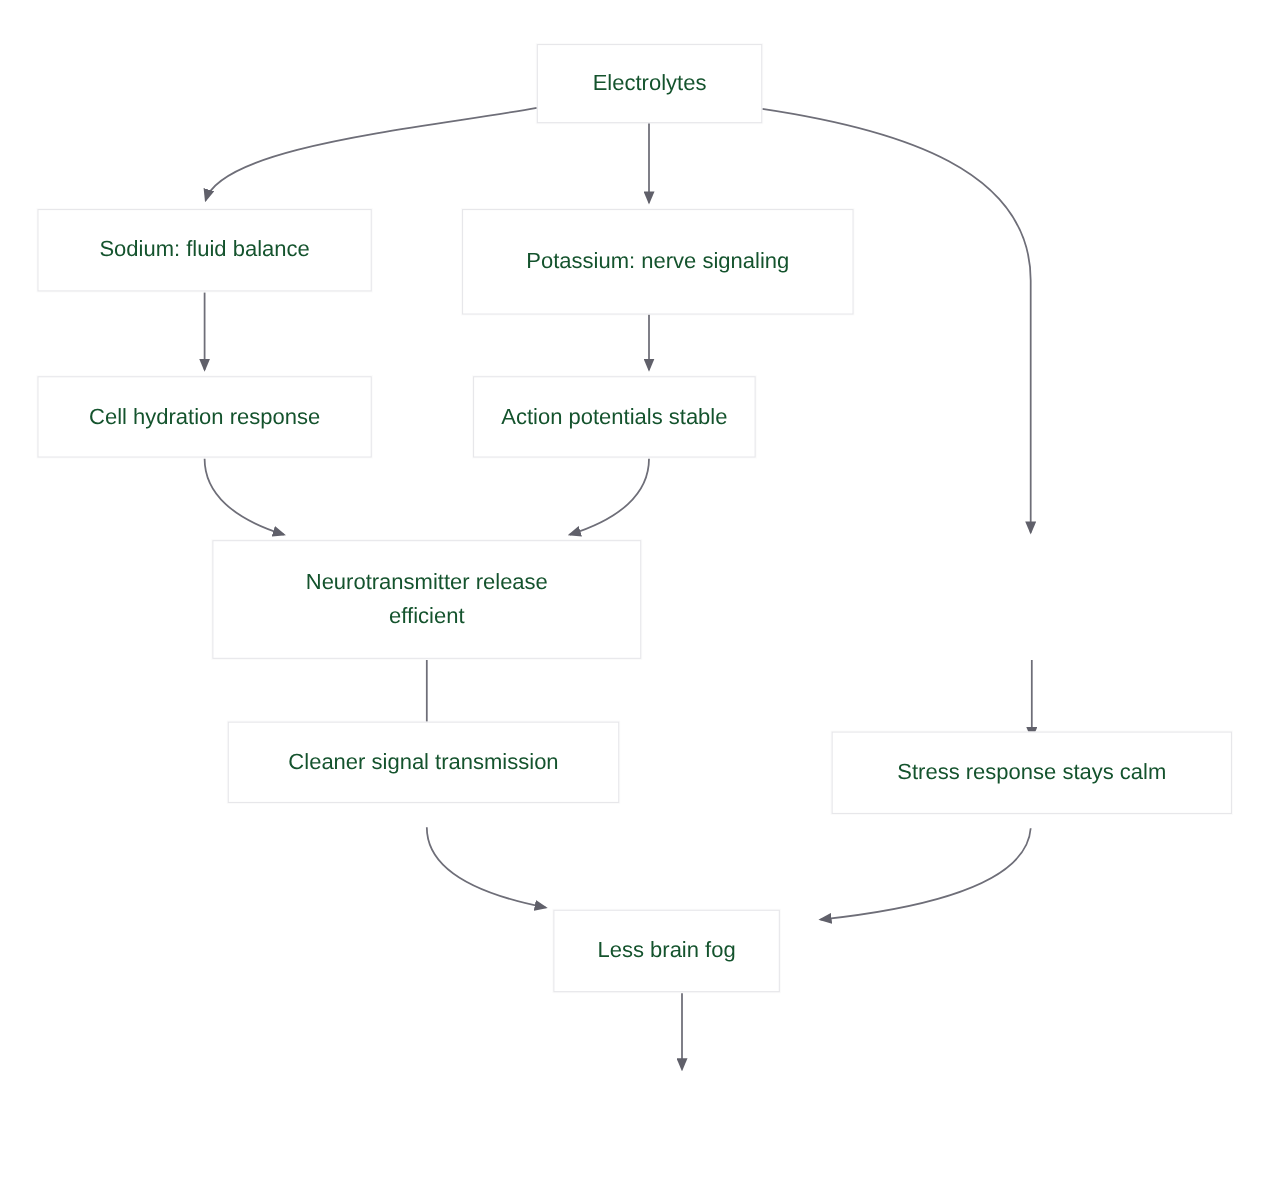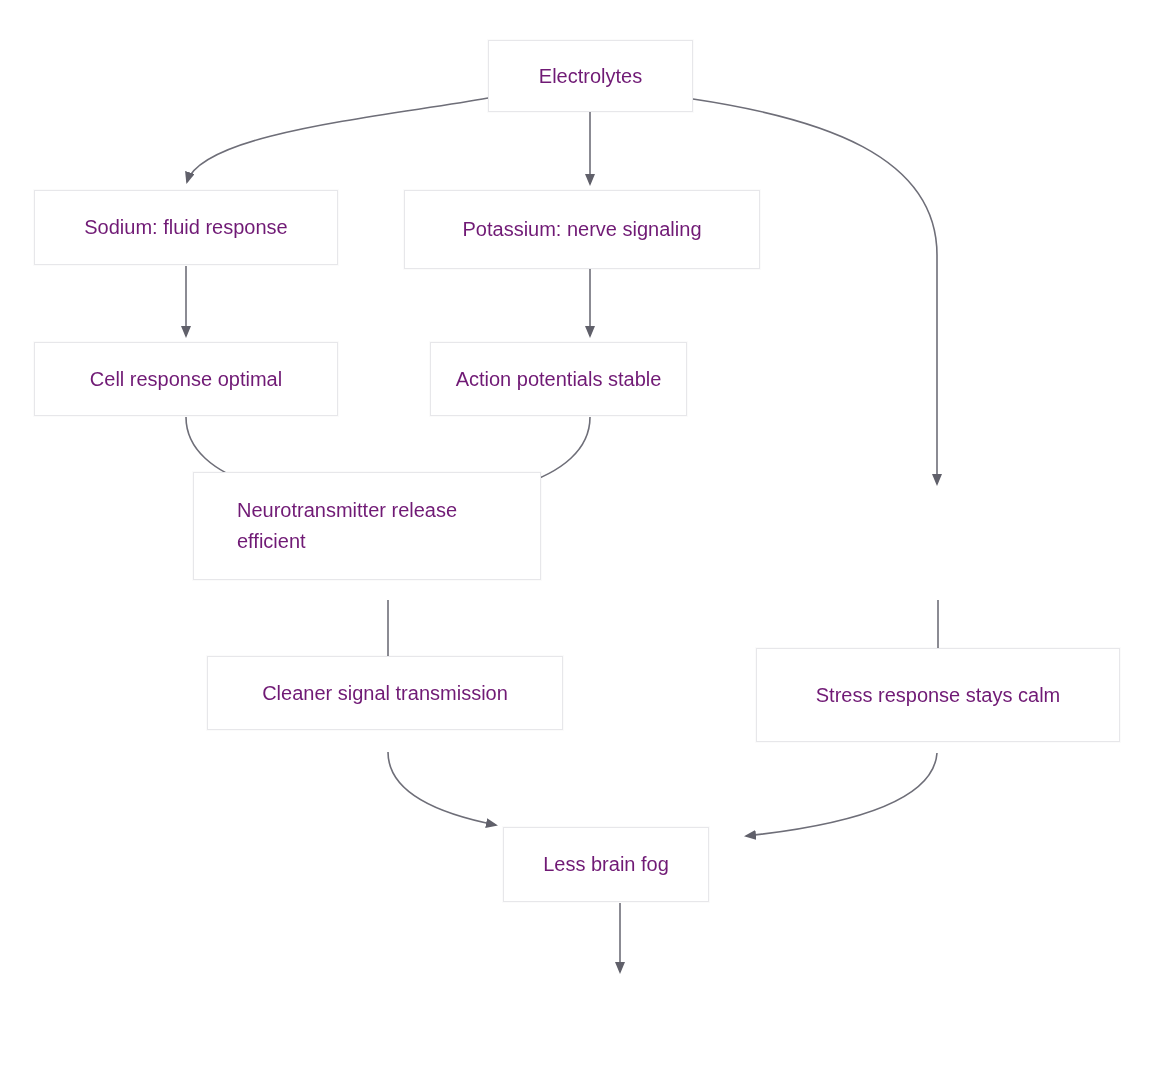--- a/index.html
+++ b/index.html
@@ -27,22 +27,22 @@
   }
   .node {
     position: absolute;
     box-sizing: border-box;
     background: #ffffff;
     border: 1px solid #e7e7ea;
     box-shadow: 0 0 0 1px rgba(0,0,0,0.015);
     display: flex;
     align-items: center;
     justify-content: center;
-    text-align: left;
-    color: #701a75;
+    text-align: center;
+    color: #14532d;
     font-size: 20px;
     line-height: 31px;
   }
   .node .lbl {
     display: inline-block;
     padding: 0 12px;
   }
   .node.two-line .lbl {
     max-width: 260px;
   }
@@ -71,45 +71,45 @@
     <path class="edge" marker-end="url(#arrow)" d="M 388 752 C 388 789, 430 812, 496 825"></path>
     <path class="edge" marker-end="url(#arrow)" d="M 937 753 C 934 793, 876 822, 746 836"></path>
     <path class="edge" marker-end="url(#arrow)" d="M 620 903 L 620 972"></path>
   </svg>
 
   <div class="node" style="left:488px;top:40px;width:205px;height:72px">
     <span class="lbl">Electrolytes</span>
   </div>
 
   <div class="node" style="left:34px;top:190px;width:304px;height:75px">
-    <span class="lbl">Sodium: fluid response</span>
+    <span class="lbl">Sodium: fluid balance</span>
   </div>
 
-  <div class="node" style="left:404px;top:190px;width:356px;height:79px">
+  <div class="node" style="left:420px;top:190px;width:356px;height:96px">
     <span class="lbl">Potassium: nerve signaling</span>
   </div>
 
   <div class="node" style="left:34px;top:342px;width:304px;height:74px">
-    <span class="lbl">Cell response optimal</span>
+    <span class="lbl">Cell hydration response</span>
   </div>
 
   <div class="node" style="left:430px;top:342px;width:257px;height:74px">
     <span class="lbl">Action potentials stable</span>
   </div>
 
-  <div class="node two-line" style="left:193px;top:472px;width:348px;height:108px">
+  <div class="node two-line" style="left:193px;top:491px;width:390px;height:108px">
     <span class="lbl">Neurotransmitter release efficient</span>
   </div>
 
 
   <div class="node" style="left:207px;top:656px;width:356px;height:74px">
     <span class="lbl">Cleaner signal transmission</span>
   </div>
 
-  <div class="node" style="left:756px;top:648px;width:364px;height:94px">
+  <div class="node" style="left:756px;top:665px;width:364px;height:75px">
     <span class="lbl">Stress response stays calm</span>
   </div>
 
   <div class="node" style="left:503px;top:827px;width:206px;height:75px">
     <span class="lbl">Less brain fog</span>
   </div>
 
 
 </div>
 

